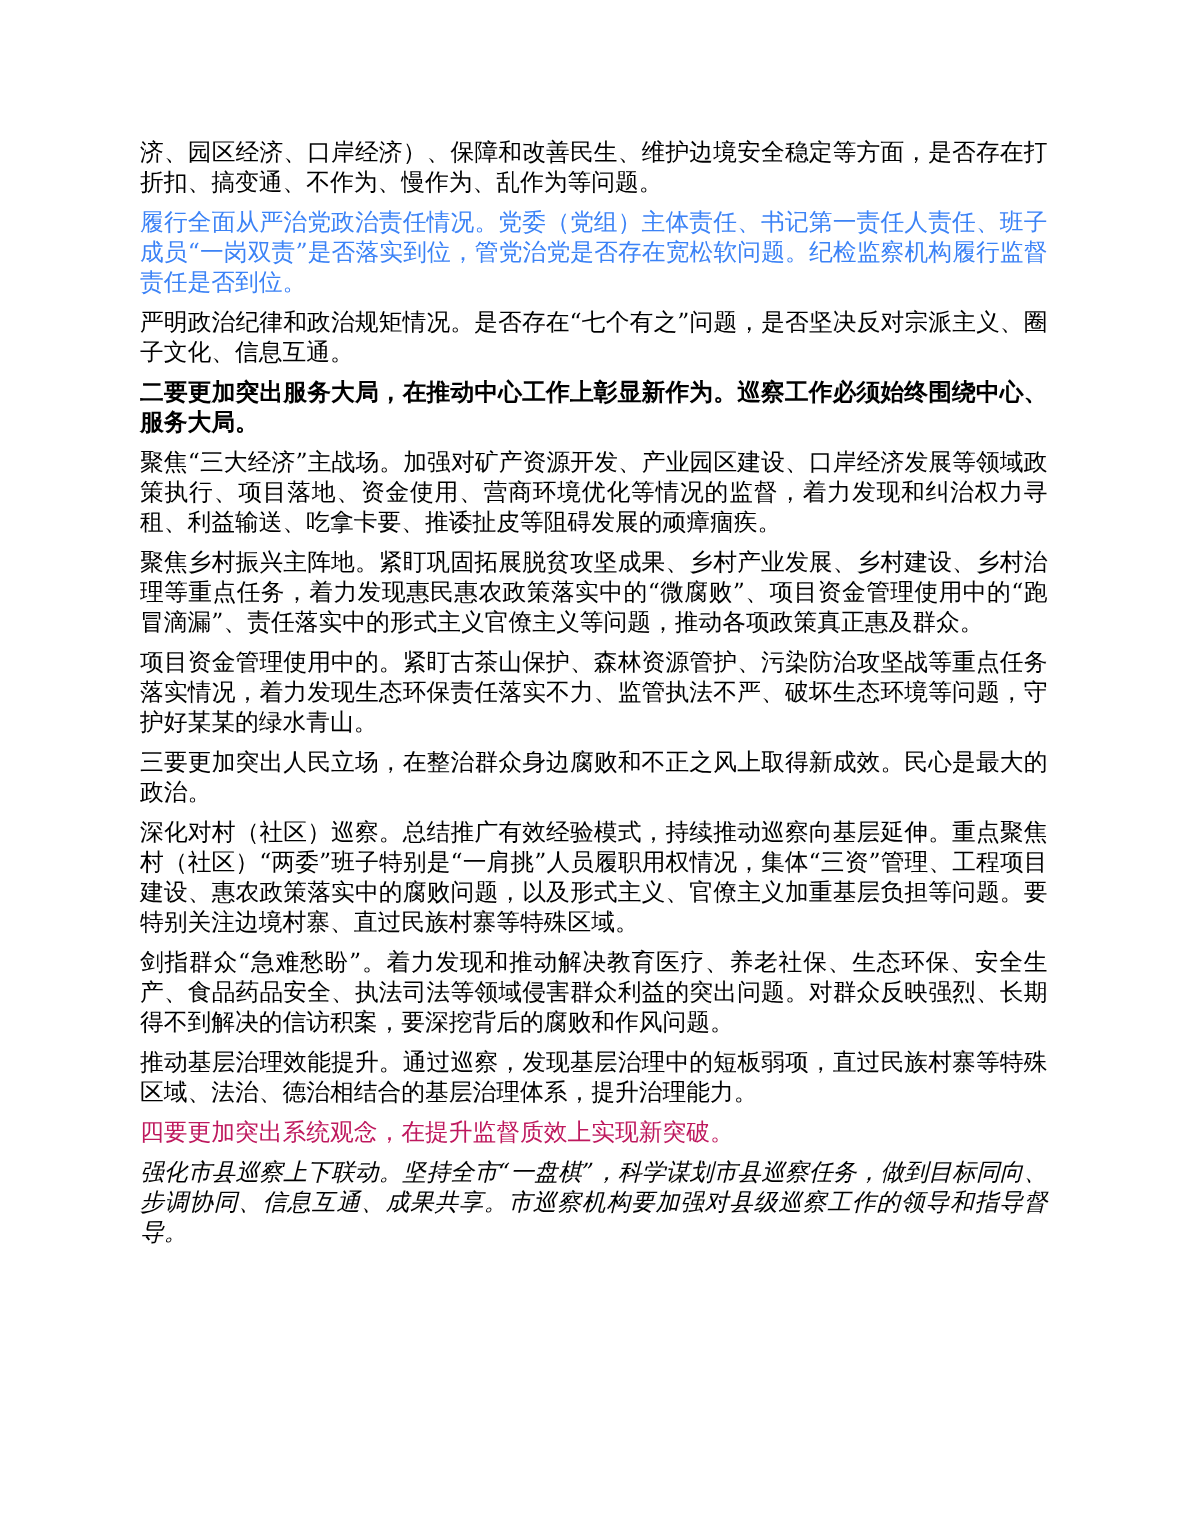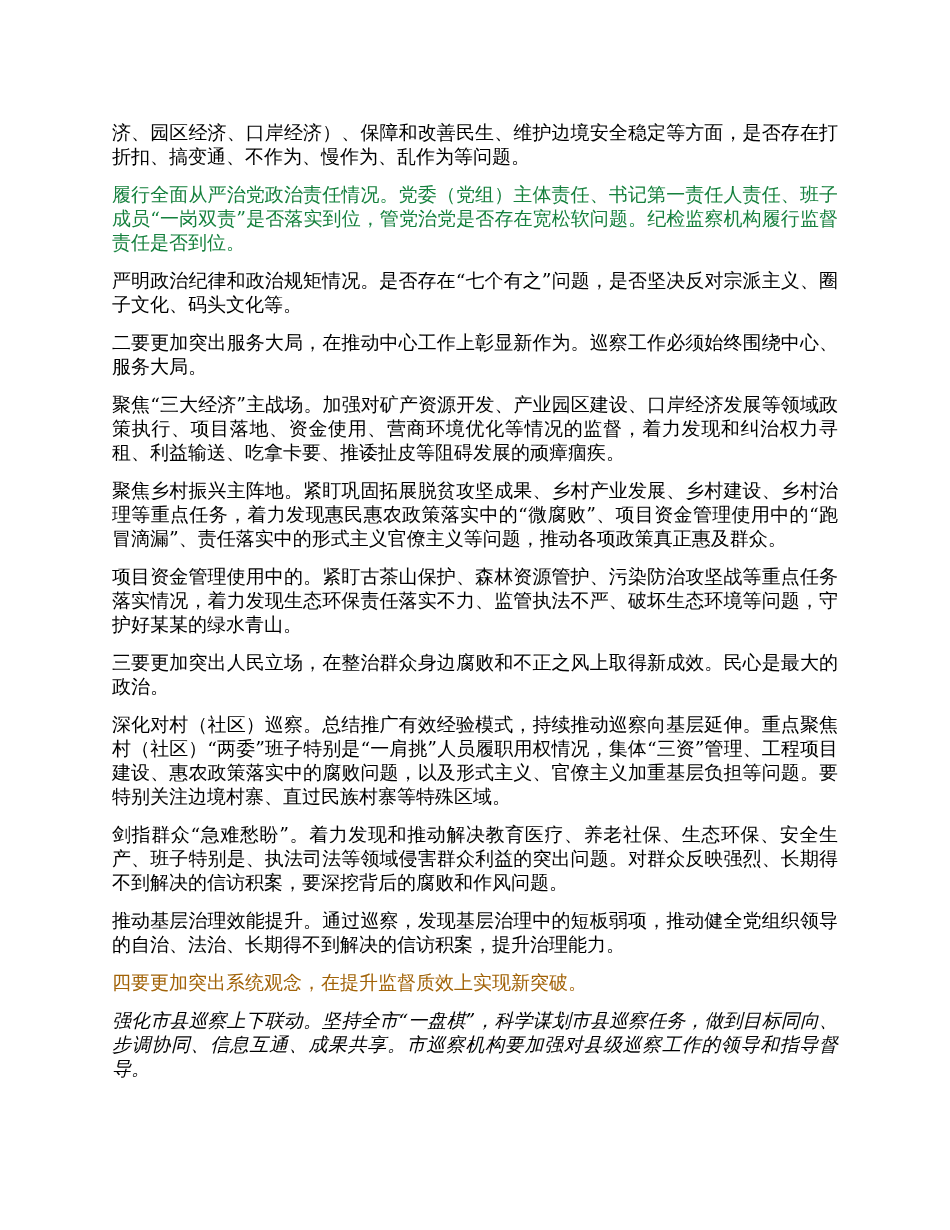--- a/index.html
+++ b/index.html
@@ -17,37 +17,37 @@
   }
   .doc-body {
     width: 726px;
   }
   .doc-body p {
     font-size: 19px;
     line-height: 24px;
     color: #000000;
     text-align: justify;
     text-justify: inter-ideograph;
-    margin: 14px 0 8px 0;
+    margin: 4px 0 8px 0;
     word-break: break-all;
   }
   .doc-body p:last-child { margin-bottom: 0; font-style: italic; }
 </style>
 </head>
 <body style="background: rgb(255, 255, 255);">
 
 <div class="page" style="background: rgb(255, 255, 255);">
   <div class="doc-body">
       <p style="color: rgb(0, 0, 0);">济、园区经济、口岸经济）、保障和改善民生、维护边境安全稳定等方面，是否存在打折扣、搞变通、不作为、慢作为、乱作为等问题。</p>
-      <p style="color: #15803d;">履行全面从严治党政治责任情况。党委（党组）主体责任、书记第一责任人责任、班子成员“一岗双责”是否落实到位，管党治党是否存在宽松软问题。纪检监察机构履行监督责任是否到位。</p>
-      <p style="color: rgb(0, 0, 0);">严明政治纪律和政治规矩情况。是否存在“七个有之”问题，是否坚决反对宗派主义、圈子文化、码头文化等。</p>
-      <p style="color: rgb(0, 0, 0);">二要更加突出服务大局，在推动中心工作上彰显新作为。巡察工作必须始终围绕中心、服务大局。</p>
+      <p style="color: #3b82f6;">履行全面从严治党政治责任情况。党委（党组）主体责任、书记第一责任人责任、班子成员“一岗双责”是否落实到位，管党治党是否存在宽松软问题。纪检监察机构履行监督责任是否到位。</p>
+      <p style="color: rgb(0, 0, 0);">严明政治纪律和政治规矩情况。是否存在“七个有之”问题，是否坚决反对宗派主义、圈子文化、信息互通。</p>
+      <p style="color: rgb(0, 0, 0); font-weight: bold;">二要更加突出服务大局，在推动中心工作上彰显新作为。巡察工作必须始终围绕中心、服务大局。</p>
       <p style="color: rgb(0, 0, 0);">聚焦“三大经济”主战场。加强对矿产资源开发、产业园区建设、口岸经济发展等领域政策执行、项目落地、资金使用、营商环境优化等情况的监督，着力发现和纠治权力寻租、利益输送、吃拿卡要、推诿扯皮等阻碍发展的顽瘴痼疾。</p>
       <p style="color: rgb(0, 0, 0);">聚焦乡村振兴主阵地。紧盯巩固拓展脱贫攻坚成果、乡村产业发展、乡村建设、乡村治理等重点任务，着力发现惠民惠农政策落实中的“微腐败”、项目资金管理使用中的“跑冒滴漏”、责任落实中的形式主义官僚主义等问题，推动各项政策真正惠及群众。</p>
       <p style="color: rgb(0, 0, 0);">项目资金管理使用中的。紧盯古茶山保护、森林资源管护、污染防治攻坚战等重点任务落实情况，着力发现生态环保责任落实不力、监管执法不严、破坏生态环境等问题，守护好某某的绿水青山。</p>
       <p style="color: rgb(0, 0, 0);">三要更加突出人民立场，在整治群众身边腐败和不正之风上取得新成效。民心是最大的政治。</p>
       <p style="color: rgb(0, 0, 0);">深化对村（社区）巡察。总结推广有效经验模式，持续推动巡察向基层延伸。重点聚焦村（社区）“两委”班子特别是“一肩挑”人员履职用权情况，集体“三资”管理、工程项目建设、惠农政策落实中的腐败问题，以及形式主义、官僚主义加重基层负担等问题。要特别关注边境村寨、直过民族村寨等特殊区域。</p>
-      <p style="color: rgb(0, 0, 0);">剑指群众“急难愁盼”。着力发现和推动解决教育医疗、养老社保、生态环保、安全生产、班子特别是、执法司法等领域侵害群众利益的突出问题。对群众反映强烈、长期得不到解决的信访积案，要深挖背后的腐败和作风问题。</p>
-      <p style="color: rgb(0, 0, 0);">推动基层治理效能提升。通过巡察，发现基层治理中的短板弱项，推动健全党组织领导的自治、法治、长期得不到解决的信访积案，提升治理能力。</p>
-      <p style="color: #a16207;">四要更加突出系统观念，在提升监督质效上实现新突破。</p>
+      <p style="color: rgb(0, 0, 0);">剑指群众“急难愁盼”。着力发现和推动解决教育医疗、养老社保、生态环保、安全生产、食品药品安全、执法司法等领域侵害群众利益的突出问题。对群众反映强烈、长期得不到解决的信访积案，要深挖背后的腐败和作风问题。</p>
+      <p style="color: rgb(0, 0, 0);">推动基层治理效能提升。通过巡察，发现基层治理中的短板弱项，直过民族村寨等特殊区域、法治、德治相结合的基层治理体系，提升治理能力。</p>
+      <p style="color: #be185d;">四要更加突出系统观念，在提升监督质效上实现新突破。</p>
       <p style="color: rgb(0, 0, 0);">强化市县巡察上下联动。坚持全市“一盘棋”，科学谋划市县巡察任务，做到目标同向、步调协同、信息互通、成果共享。市巡察机构要加强对县级巡察工作的领导和指导督导。</p>
     </div>
 </div>
 
 </body></html>

